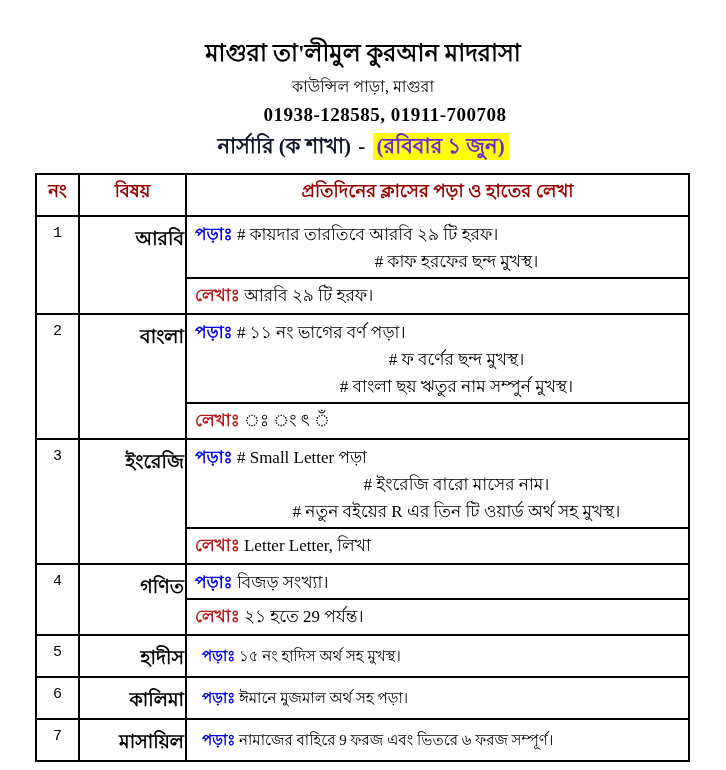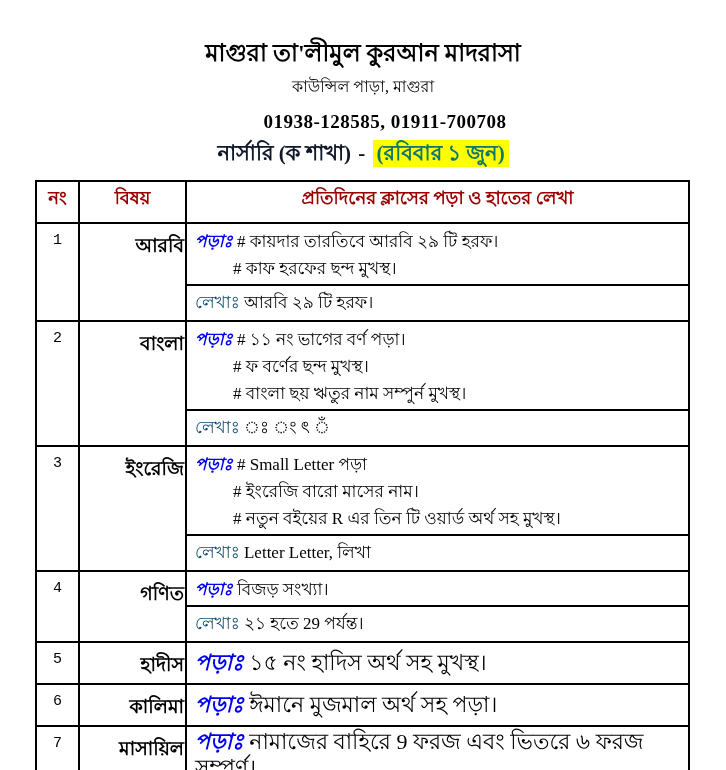--- a/index.html
+++ b/index.html
@@ -9,27 +9,27 @@
     background:#ffffff;
     overflow:hidden;
     font-family:"Liberation Serif","DejaVu Sans",serif;
     color:#000;
   }
   
   .hdr{ text-align:center; padding-top:38px; }
   .school-name{ font-size:24px; font-weight:bold; line-height:30px; }
   .address{ font-size:16px; font-weight:normal; line-height:20px; margin-top:9px; }
   .phones{
-    font-size:19px; font-weight:bold; line-height:22px; margin-top:14px;
+    font-size:19px; font-weight:bold; line-height:22px; margin-top:7px;
     font-family:"Liberation Serif",serif; letter-spacing:.5px;padding-left:44px;
   }
   .class-line{ font-size:21px; font-weight:bold; line-height:30px; margin-top:5px; }
   .class-name{ color:#0f172a; }
   .class-dash{ color:#111111; padding:0 2px; }
-  .date-badge{ background:#ffff00; color:#0f766e; padding:1px 4px 2px 4px; }
+  .date-badge{ background:#ffff00; color:#6d28d9; padding:1px 4px 2px 4px; }
 
   
   table.sched{
     border-collapse:collapse;
     table-layout:fixed;
     margin:12px 0 0 35px;
     width:653px;
   }
   table.sched th, table.sched td{
     border:2px solid #000;
@@ -51,33 +51,33 @@
     font-size:15px;
     font-family:"Liberation Mono","DejaVu Sans Mono",monospace;
   }
   td.c-subj{
     text-align:right;
     padding-top:7px;
     font-size:19px;
     font-weight:bold;
   }
   td.c-content{ padding:0; }
-  td.c-content.mid{ vertical-align:middle; padding:2px 8px; font-size:22px; line-height:26px; }
+  td.c-content.mid{ vertical-align:middle; padding:2px 15px; font-size:15px; line-height:26px; }
 
   .pora{ padding:4px 8px 2px 8px; }
   .pline{ font-size:17px; line-height:27px; }
-  .pline.cont{ padding-left:38px; }
+  .pline.cont{ padding-left:38px;text-align:center; }
   .lekha{
     border-top:2px solid #000;
     padding:4px 8px;
     font-size:17px;
     line-height:26px;
   }
-  .lbl-pora{ color:#0000ee; font-weight:bold;font-style:italic; }
-  .lbl-lekha{ color:#0c4a6e; font-weight:normal; }
+  .lbl-pora{ color:#0000ee; font-weight:bold; }
+  .lbl-lekha{ color:#b91c1c; font-weight:bold; }
 
   tr.h-r1{ height:91px; }
   tr.h-r2{ height:118px; }
   tr.h-r3{ height:118px; }
   tr.h-r4{ height:67px; }
   tr.h-r5{ height:40px; }
   tr.h-r6{ height:37px; }
   tr.h-r7{ height:33px; }
 </style>
 </head>

